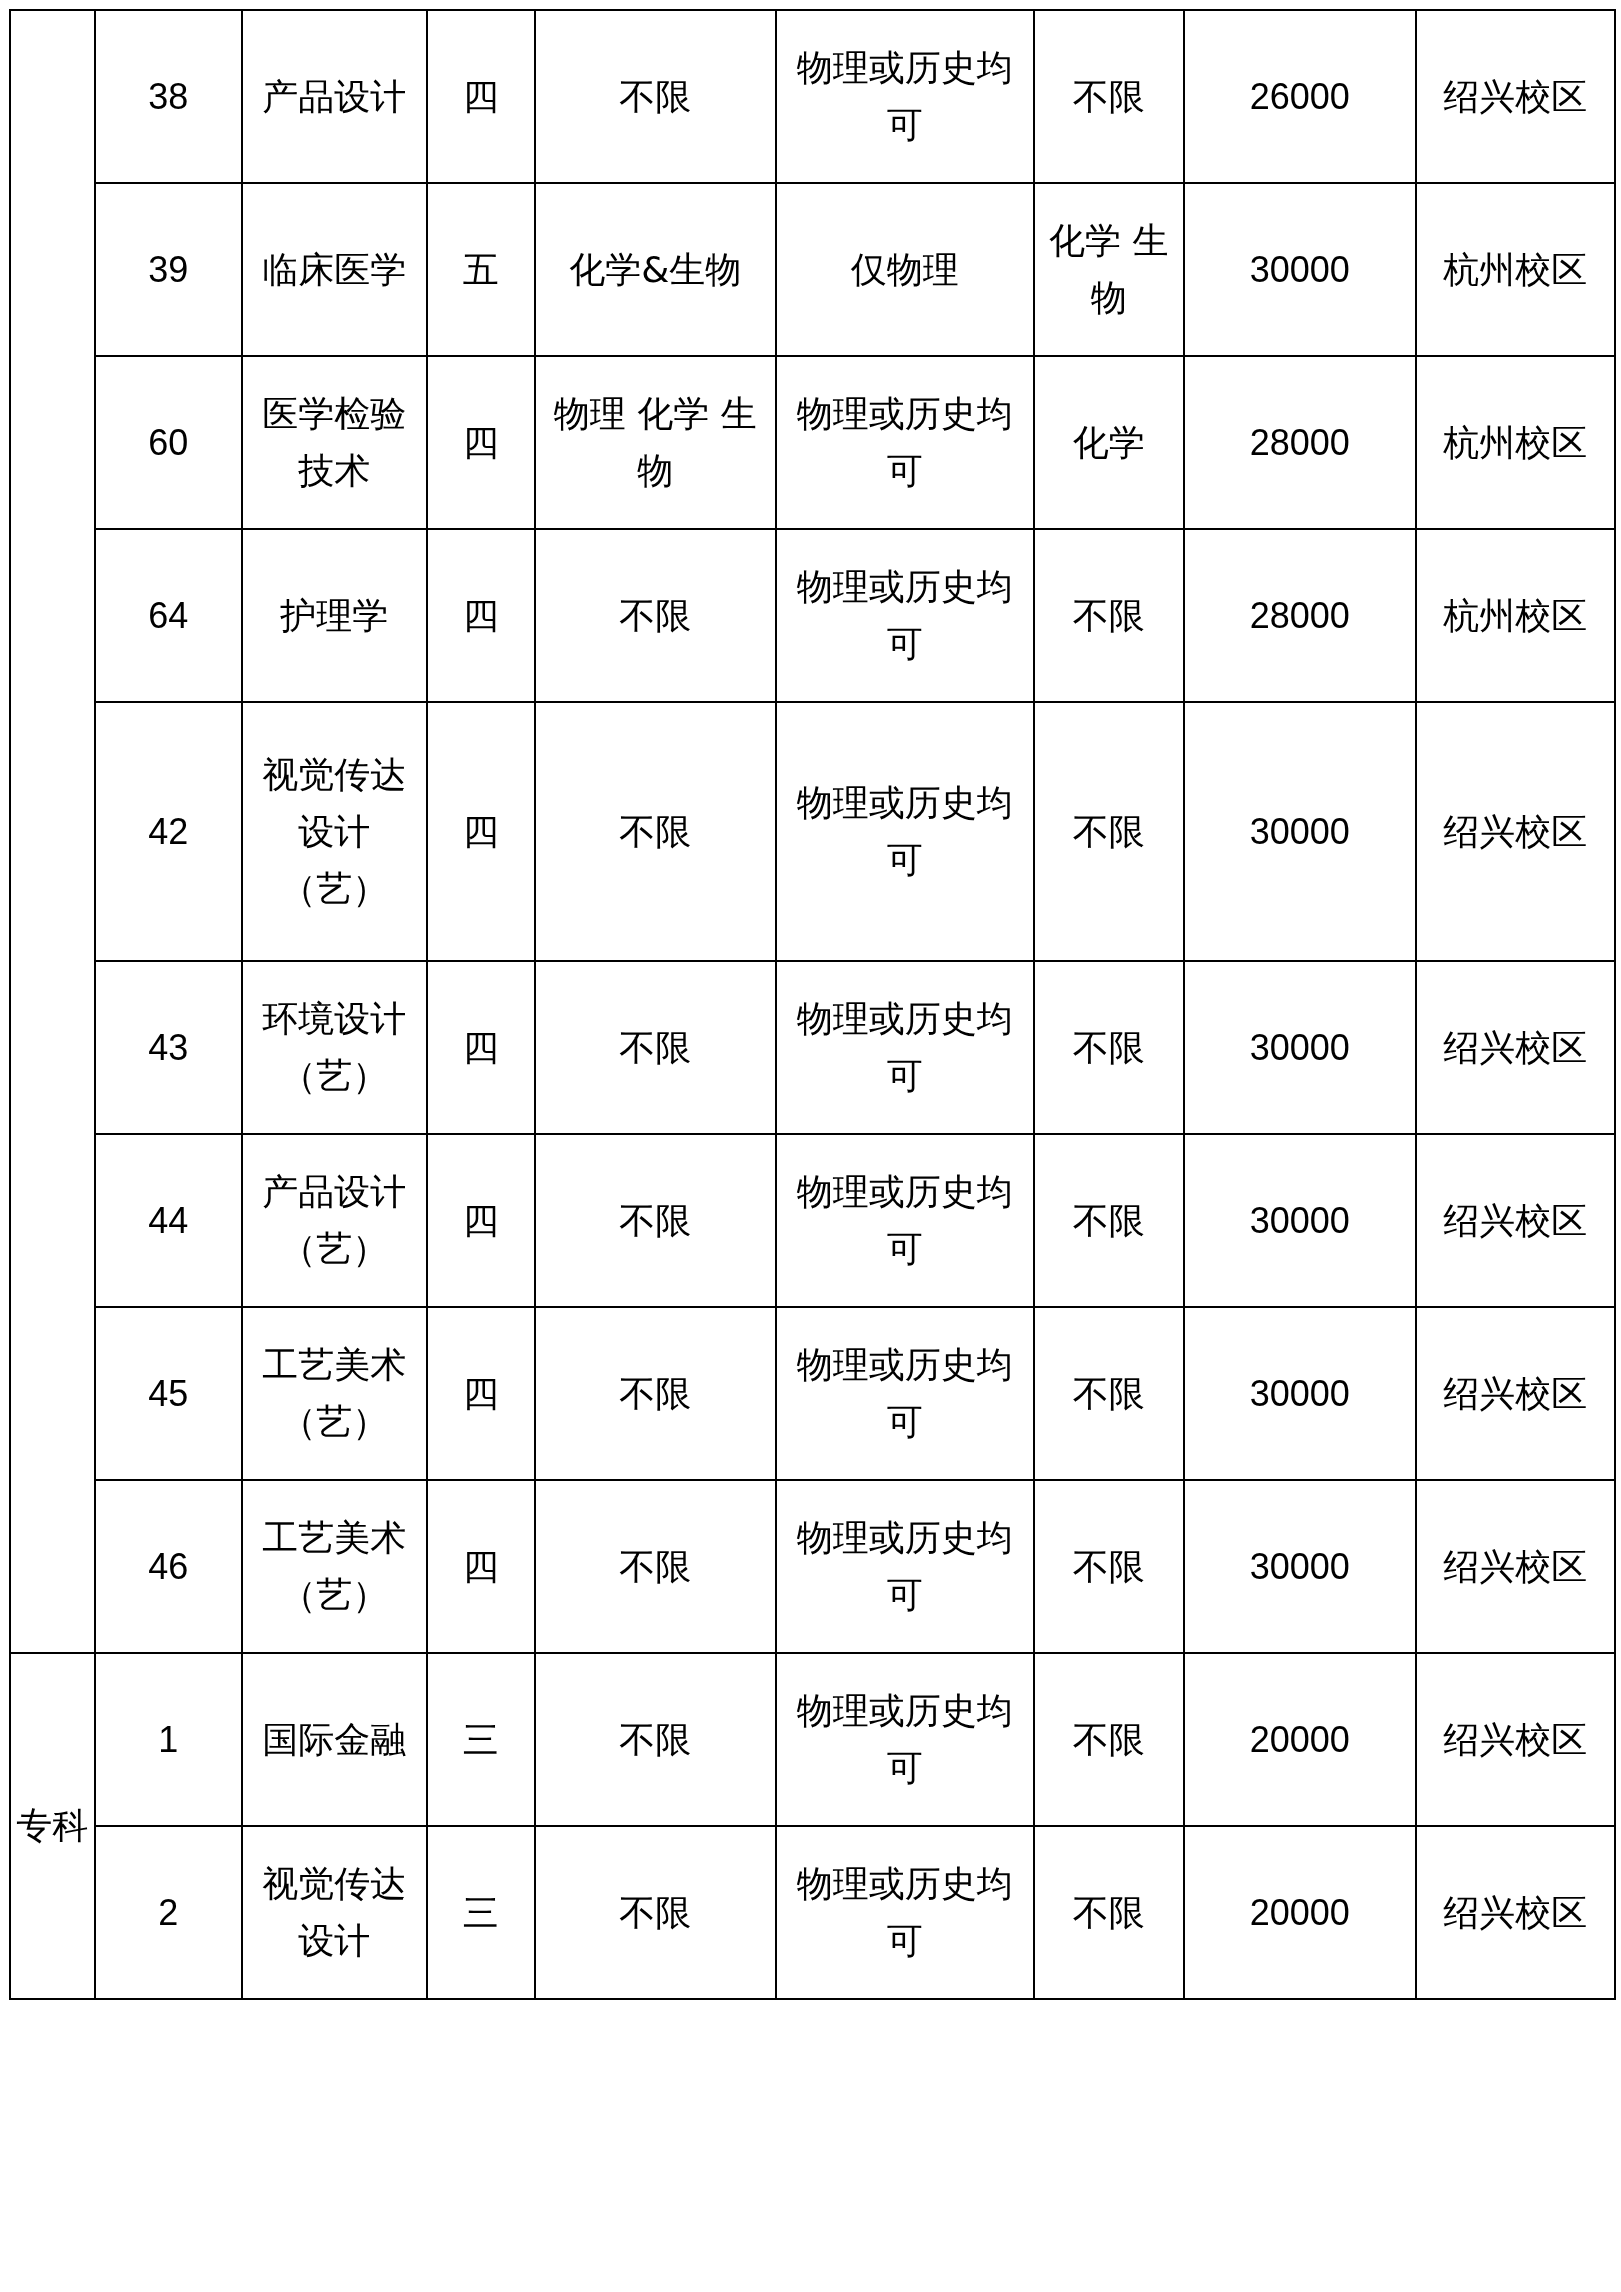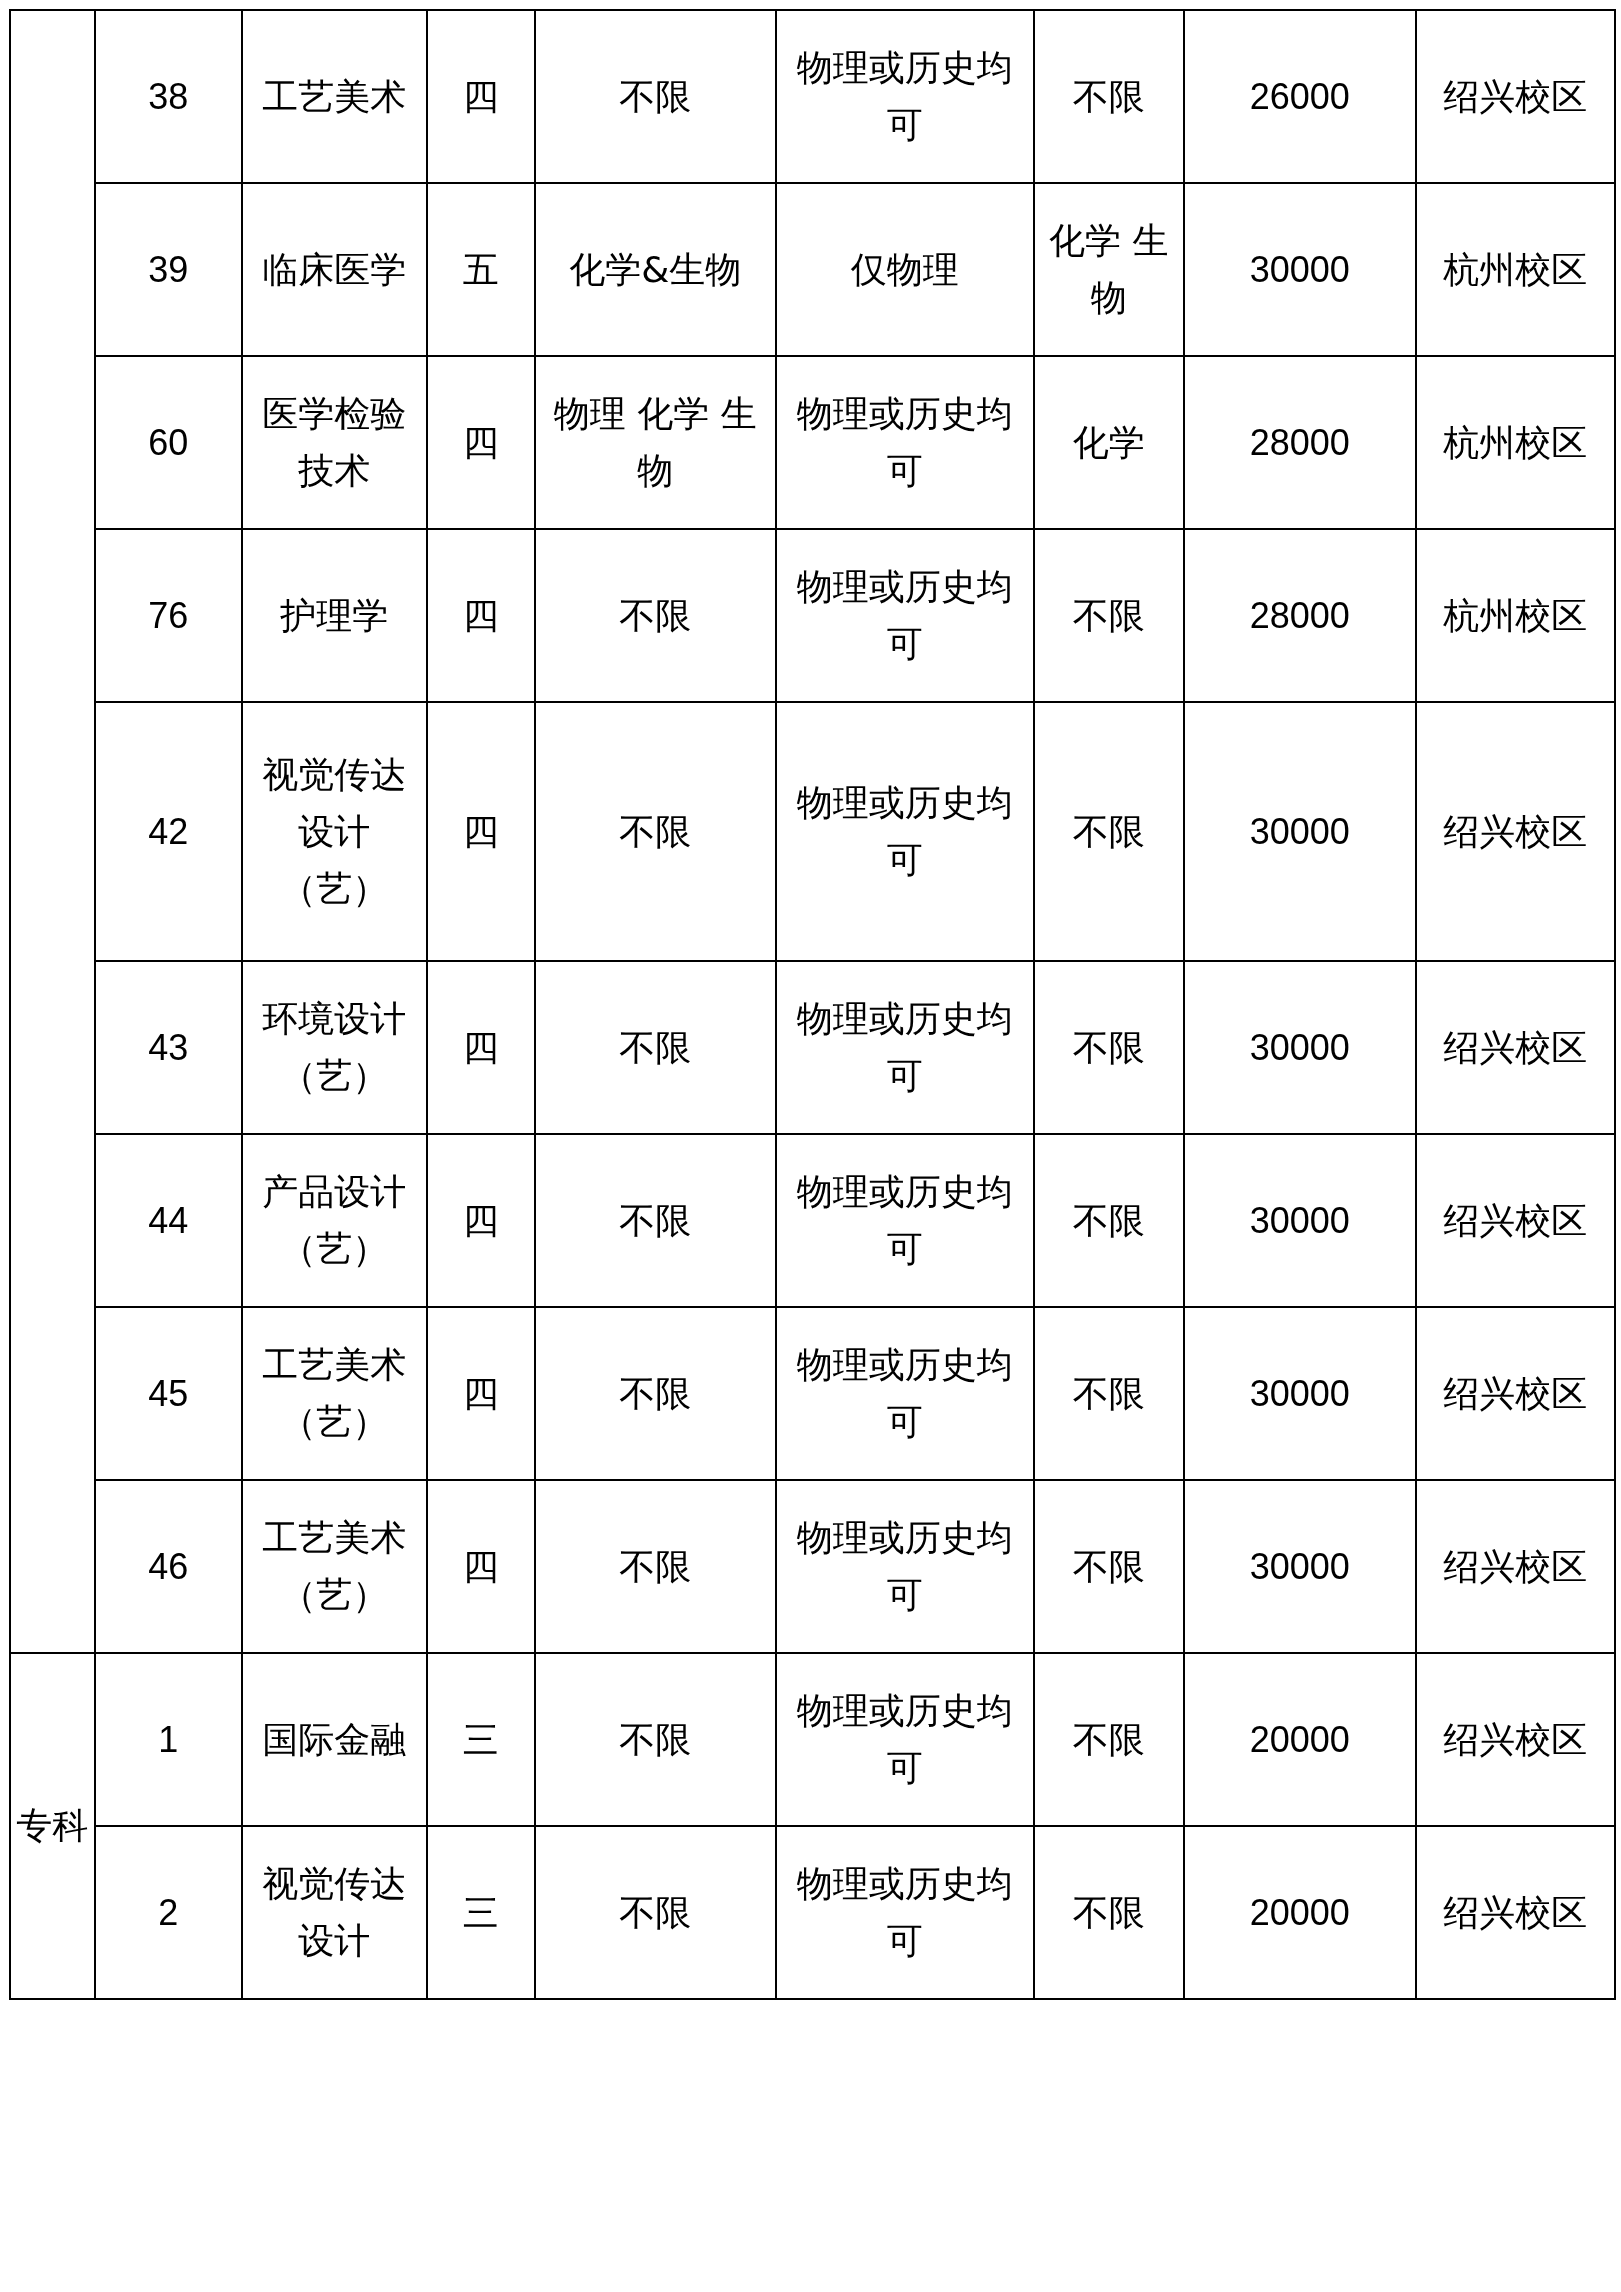--- a/index.html
+++ b/index.html
@@ -39,21 +39,21 @@
   </colgroup>
   <tbody id="tbody">
       <tr class="h180">
         <td rowspan="9" class="cat">
           <span class="cell-text"></span>
         </td>
         <td class="num">
           <span class="cell-text">38</span>
         </td>
         <td class="major">
-          <span class="cell-text">工艺美术</span>
+          <span class="cell-text">产品设计</span>
         </td>
         <td class="years">
           <span class="cell-text">四</span>
         </td>
         <td class="req">
           <span class="cell-text">不限</span>
         </td>
         <td class="req">
           <span class="cell-text">物理或历史均可</span>
         </td>
@@ -114,21 +114,21 @@
         </td>
         <td class="fee">
           <span class="cell-text">28000</span>
         </td>
         <td class="campus">
           <span class="cell-text">杭州校区</span>
         </td>
       </tr>
       <tr class="h180">
         <td class="num">
-          <span class="cell-text">76</span>
+          <span class="cell-text">64</span>
         </td>
         <td class="major">
           <span class="cell-text">护理学</span>
         </td>
         <td class="years">
           <span class="cell-text">四</span>
         </td>
         <td class="req">
           <span class="cell-text">不限</span>
         </td>

